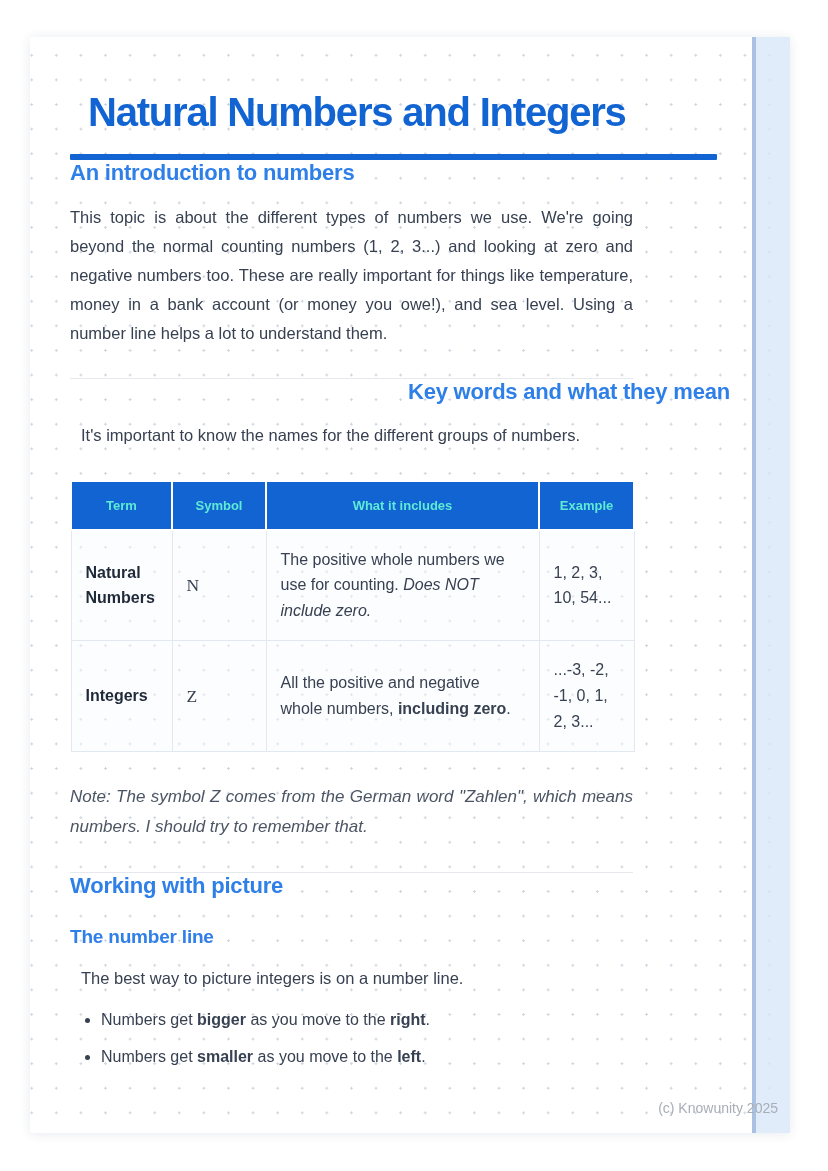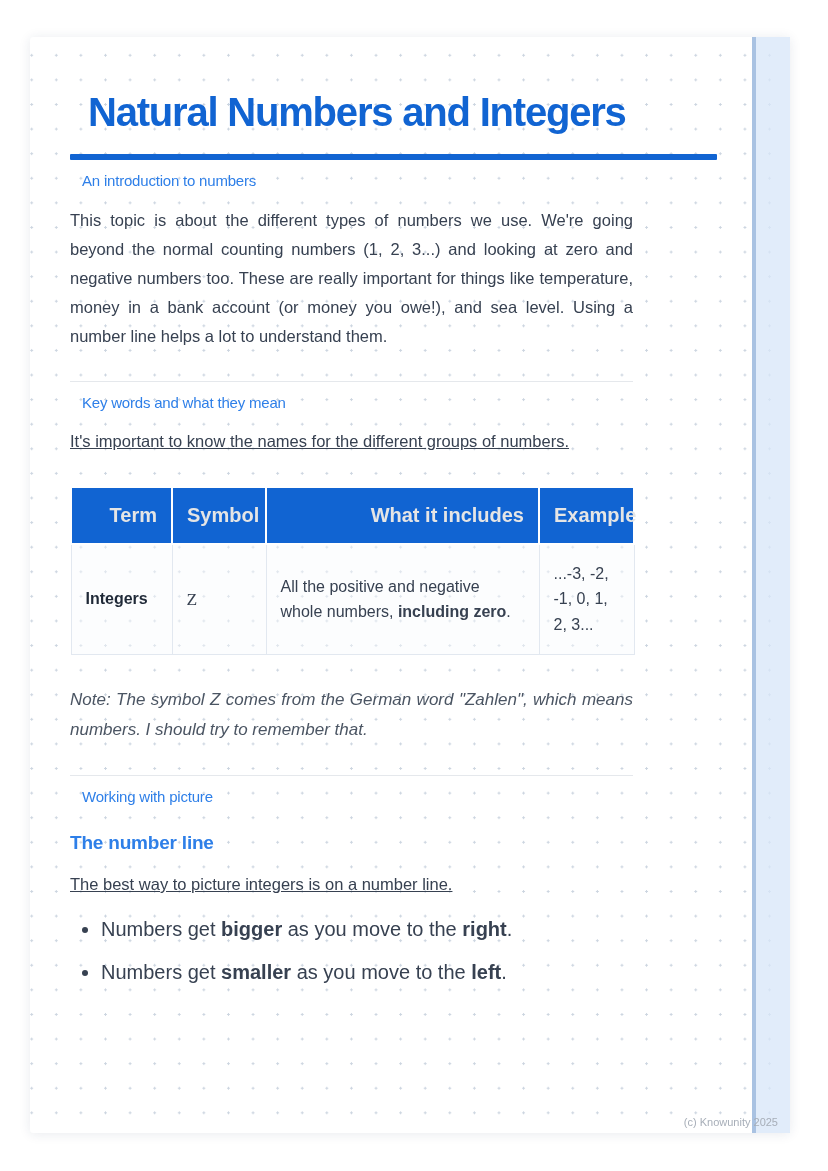--- a/index.html
+++ b/index.html
@@ -40,73 +40,73 @@
   h1.doc-title{
     margin:18px;font-size:40px;font-weight:700;
     letter-spacing:-1.2px;color:var(--primary);
     width:660px;line-height:1.05;
   }
   .title-rule{
     width:647px;height:6px;background:var(--primary);
     margin-top:21px;border-radius:1px;
   }
   h2.section-heading{
-    margin:12px;font-size:15px;font-weight:400;
+    margin:0;font-size:22px;font-weight:700;
     letter-spacing:-.2px;color:var(--heading);
   }
   .h2-intro{margin-top:41px;}
-  .h2-keywords{margin-top:29px;}
+  .h2-keywords{margin-top:29px;text-align:right;}
   .h2-working{margin-top:29px;}
   h3.sub-heading{
     margin:27px 0 8px 0;font-size:19px;font-weight:700;
     color:var(--heading);letter-spacing:-.2px;
   }
   p.body-text{
     width:563px;margin:17px 0 0 0;
     font-size:16.5px;line-height:1.76;color:var(--body-text);
     text-align:justify;
   }
   p.lead-text{
-    width:563px;margin:17px 0 0 0;
-    font-size:16.5px;line-height:1.6;color:var(--body-text);text-decoration:underline;
+    width:563px;margin:17px 0 0 11px;
+    font-size:16.5px;line-height:1.6;color:var(--body-text);
   }
   hr.divider{
     width:563px;border:none;border-top:1.5px solid #e5e8ec;
     margin:30px 0 0 0;
   }
   table.keywords-table{
     width:563px;margin-top:31px;
     border-collapse:collapse;table-layout:fixed;
   }
   .keywords-table th{
-    background:var(--primary);color:#e5e5e5;
-    font-size:20px;font-weight:700;text-align:right;
+    background:var(--primary);color:#5eead4;
+    font-size:13px;font-weight:700;text-align:center;
     padding:16px 14px;border:2px solid #ffffff;
   }
   .keywords-table td{
     border:1px solid #e2e8f0;
     background:rgba(248,250,252,.45);
     padding:16px 14px;font-size:16px;line-height:1.62;
     color:var(--body-text);vertical-align:middle;
   }
   td.cell-term{font-weight:700;color:#1f2937;}
   td.cell-symbol{font-family:"Liberation Serif",serif;font-size:17.5px;}
   p.note-text{
     width:563px;margin:30px 0 16px 0;
     font-size:17px;line-height:1.76;color:#4b5563;
     font-style:italic;text-align:justify;
   }
   ul.bullet-list{
     width:563px;margin:17px 0 0 0;padding-left:31px;
-    color:var(--body-text);font-size:20px;
+    color:var(--body-text);font-size:16px;
   }
   ul.bullet-list li{margin-bottom:13px;line-height:1.5;}
   .copyright{
-    position:absolute;right:12px;bottom:5px;
-    font-size:11px;color:#a7aeb8;z-index:2;margin-left:7px;
+    position:absolute;right:12px;bottom:17px;
+    font-size:14px;color:#a7aeb8;z-index:2;margin-left:7px;
   }
 </style>
 </head>
 <body>
 
 <div class="page">
   <div class="margin-stripe"></div>
 
   <div class="content">
     <h1 class="doc-title">Natural Numbers and Integers</h1>
@@ -130,20 +130,26 @@
       <thead>
         <tr>
           <th>Term</th>
           <th>Symbol</th>
           <th>What it includes</th>
           <th>Example</th>
         </tr>
       </thead>
       <tbody>
         <tr>
+          <td class="cell-term">Natural Numbers</td>
+          <td class="cell-symbol">N</td>
+          <td><span>The positive whole numbers we use for counting. </span><span style="font-style: italic;">Does NOT include zero.</span></td>
+          <td>1, 2, 3, 10, 54...</td>
+        </tr>
+        <tr>
           <td class="cell-term">Integers</td>
           <td class="cell-symbol">Z</td>
           <td><span>All the positive and negative whole numbers, </span><span style="font-weight: 700; margin-top: 47px;">including zero</span><span>.</span></td>
           <td>...-3, -2, -1, 0, 1, 2, 3...</td>
         </tr>
       </tbody>
     </table>
 
     <p class="note-text">Note: The symbol Z comes from the German word "Zahlen", which means numbers. I should try to remember that.</p>
 

